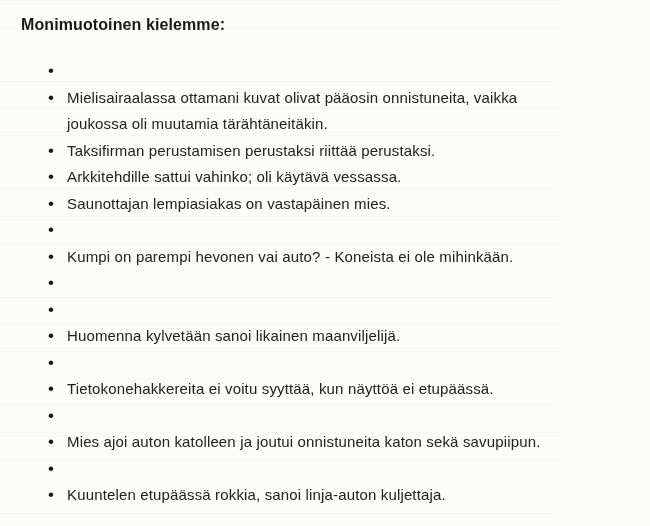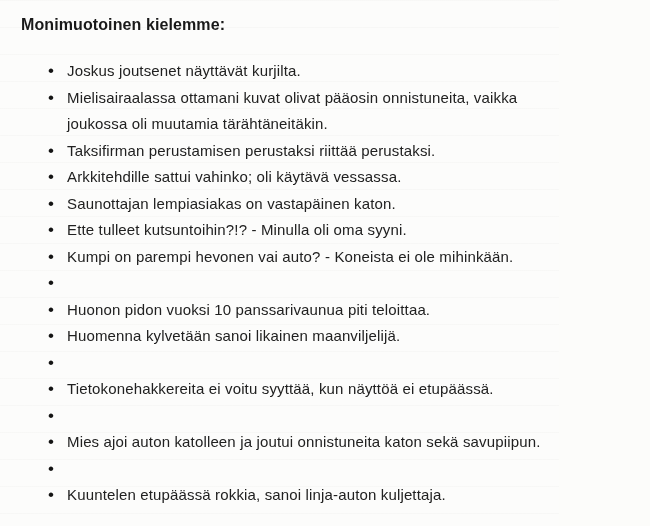--- a/index.html
+++ b/index.html
@@ -67,52 +67,49 @@
 </style>
 </head>
 <body>
 
 <div class="page">
   <h1 class="doc-title">Monimuotoinen kielemme:</h1>
 
   <ul class="doc-list">
     <li>
       <span class="bullet">•</span>
-      <span class="item-text">Joskus joutsenet näyttävät kurjilta.</span>
     </li>
     <li>
       <span class="bullet">•</span>
       <span class="item-text">Mielisairaalassa ottamani kuvat olivat pääosin onnistuneita, vaikka joukossa oli muutamia tärähtäneitäkin.</span>
     </li>
     <li>
       <span class="bullet">•</span>
       <span class="item-text">Taksifirman perustamisen perustaksi riittää perustaksi.</span>
     </li>
     <li>
       <span class="bullet">•</span>
       <span class="item-text">Arkkitehdille sattui vahinko; oli käytävä vessassa.</span>
     </li>
     <li>
       <span class="bullet">•</span>
-      <span class="item-text">Saunottajan lempiasiakas on vastapäinen katon.</span>
+      <span class="item-text">Saunottajan lempiasiakas on vastapäinen mies.</span>
     </li>
     <li>
       <span class="bullet">•</span>
-      <span class="item-text">Ette tulleet kutsuntoihin?!? - Minulla oli oma syyni.</span>
     </li>
     <li>
       <span class="bullet">•</span>
       <span class="item-text">Kumpi on parempi hevonen vai auto? - Koneista ei ole mihinkään.</span>
     </li>
     <li>
       <span class="bullet">•</span>
     </li>
     <li>
       <span class="bullet">•</span>
-      <span class="item-text">Huonon pidon vuoksi 10 panssarivaunua piti teloittaa.</span>
     </li>
     <li>
       <span class="bullet">•</span>
       <span class="item-text">Huomenna kylvetään sanoi likainen maanviljelijä.</span>
     </li>
     <li>
       <span class="bullet">•</span>
     </li>
     <li>
       <span class="bullet">•</span>

